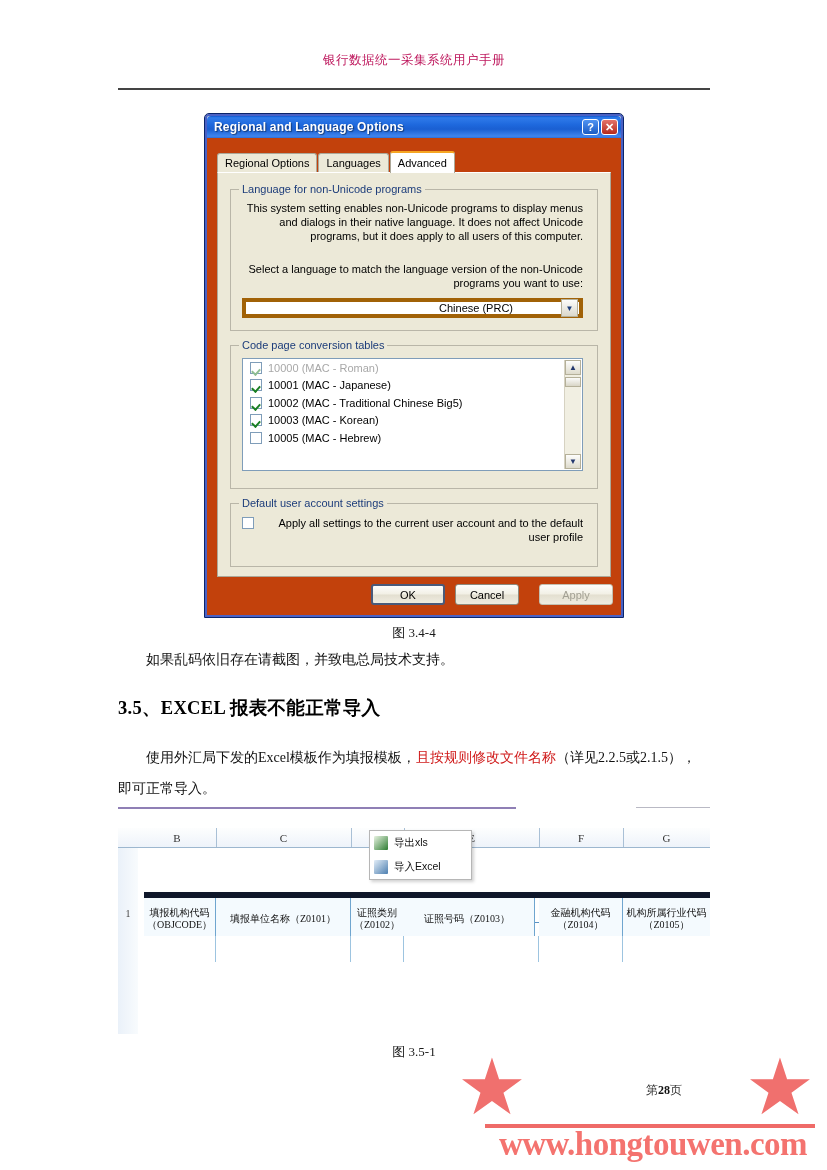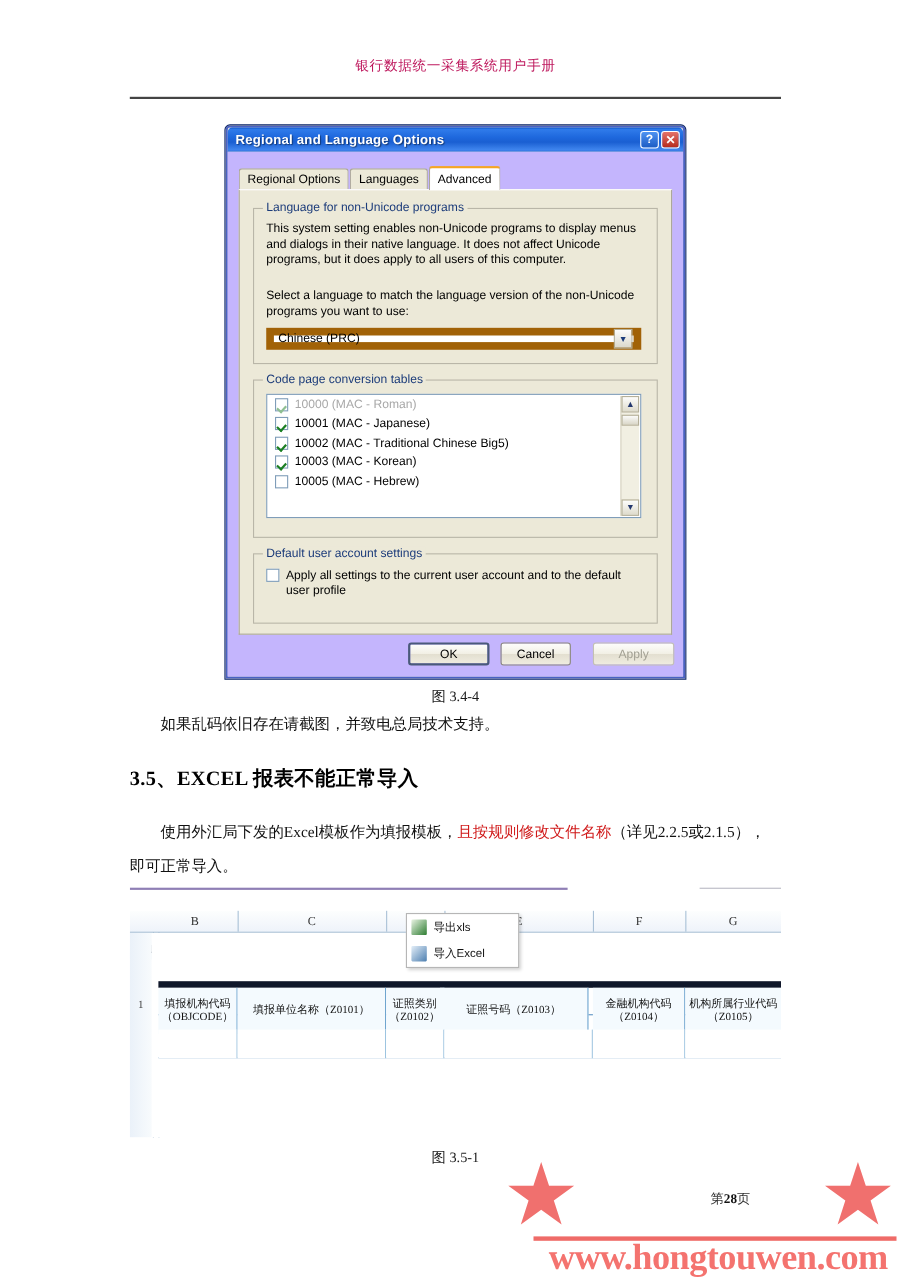--- a/index.html
+++ b/index.html
@@ -75,21 +75,22 @@
   .xp-btn-help {
     background: linear-gradient(to bottom, #4f93f2, #1c5cc4);
   }
   .xp-btn-close {
     background: linear-gradient(to bottom, #e4736a, #b52a1c);
   }
 
   .xp-body {
     position: absolute;
     left: 2px; top: 24px; right: 2px; bottom: 2px;
-    background: #c4b5fd;
+    background: #c2410c;
+    text-align: right;
   }
 
   
   .xp-tabs {
     position: absolute;
     left: 10px; top: 13px;
     display: flex;
     align-items: flex-end;
     font-family: "Liberation Sans", sans-serif;
     font-size: 11px;
@@ -145,24 +146,25 @@
     font-size: 11px;
     color: #000;
     line-height: 14px;
   }
 
   
   .xp-combo {
     position: absolute;
     height: 20px;
     background: #fff;
-    border: 7px solid #a16207;
+    border: 4px solid #a16207;
     box-sizing: border-box;
     display: flex;
     align-items: center;
+    gap: 48px;
   }
   .xp-combo .val {
     flex: 1;
     padding-left: 4px;
     font-family: "Liberation Sans", sans-serif;
     font-size: 11px;
     color: #000;
   }
   .xp-combo .arrow {
     width: 17px; height: 18px;

